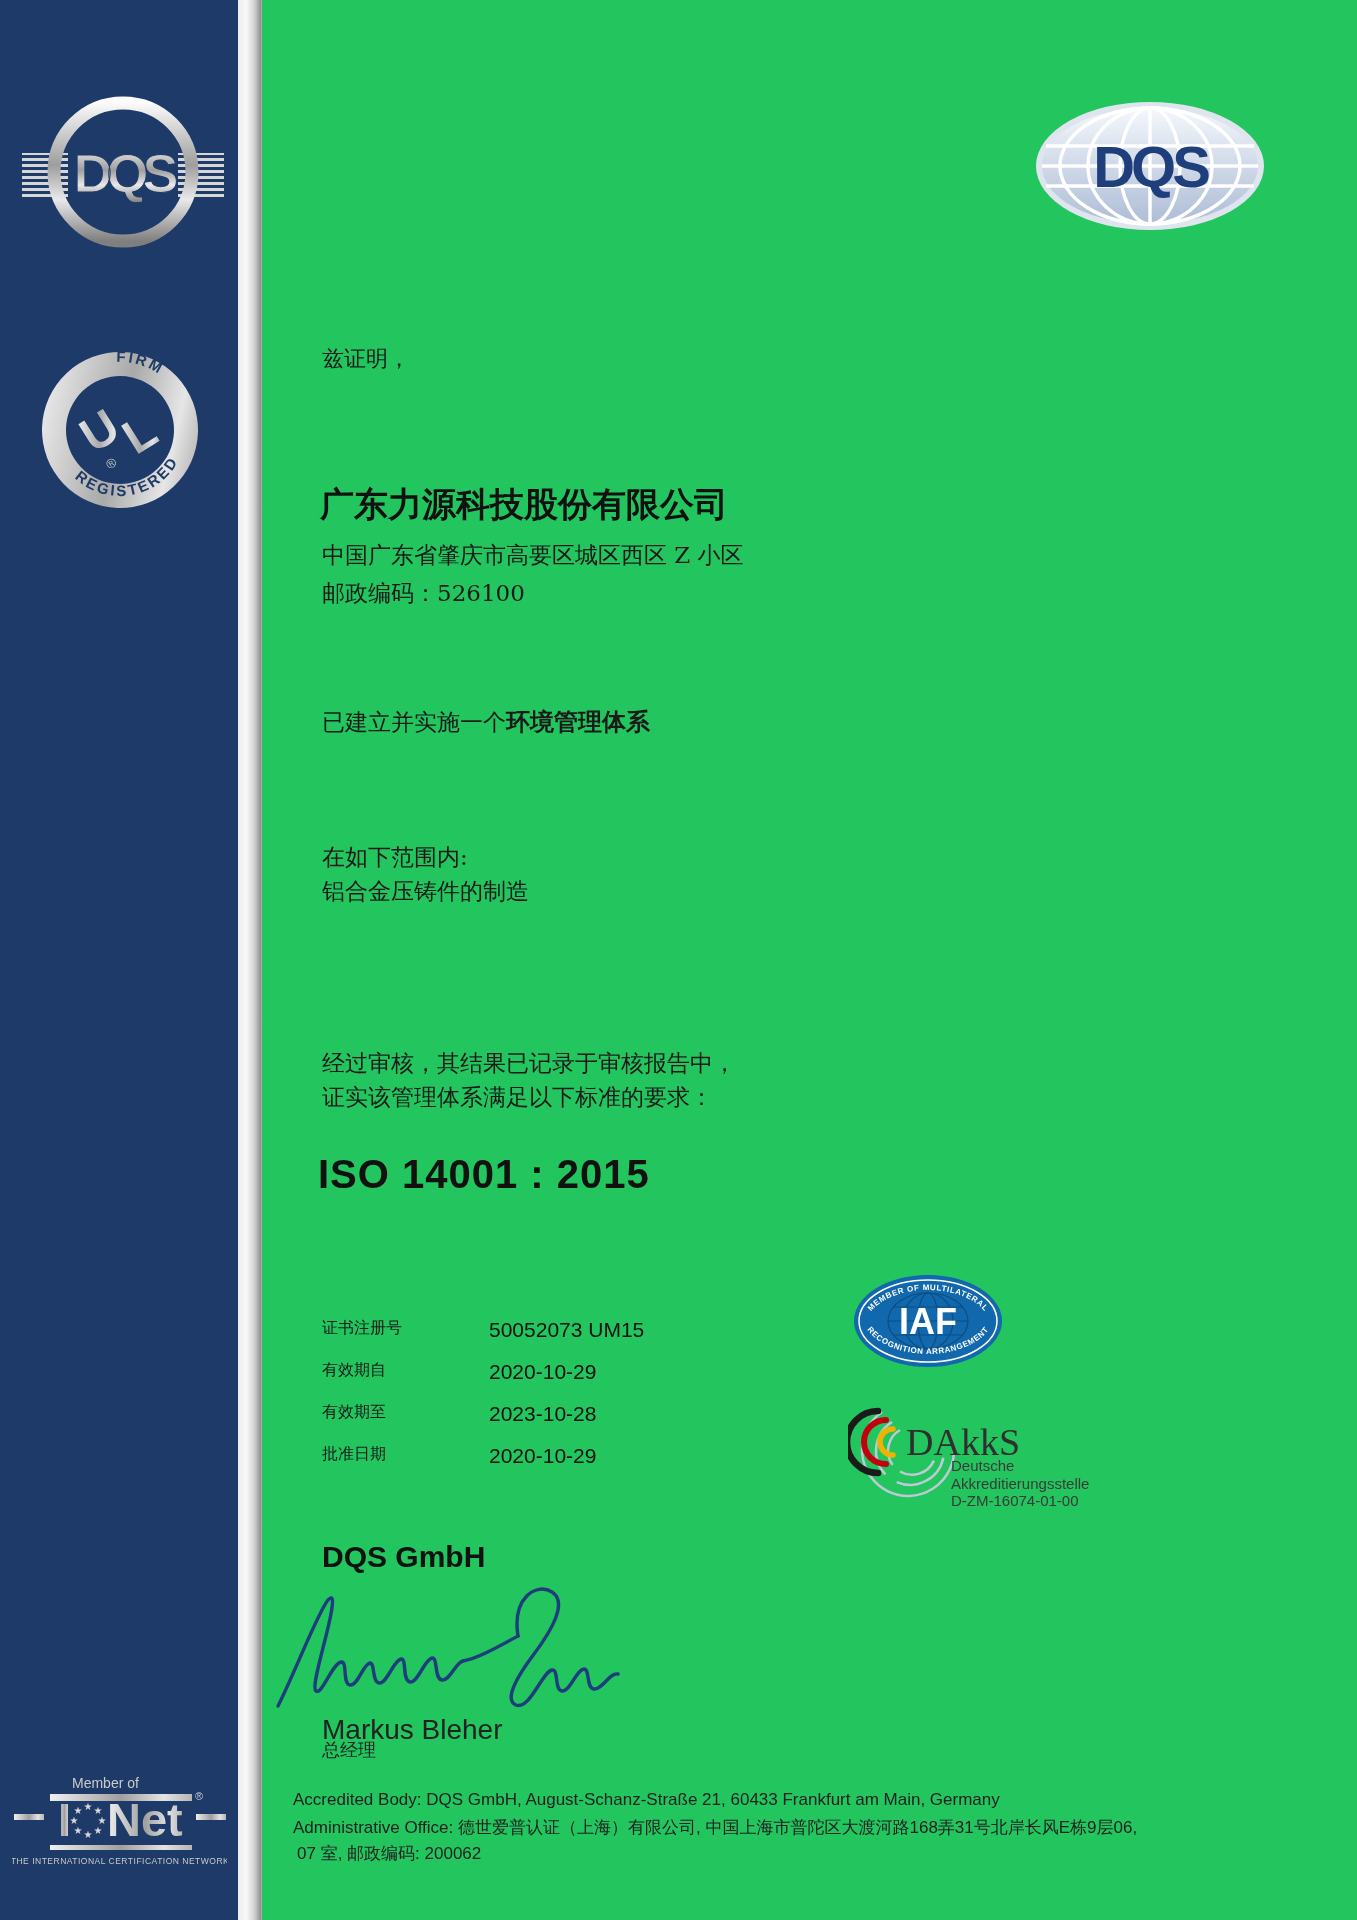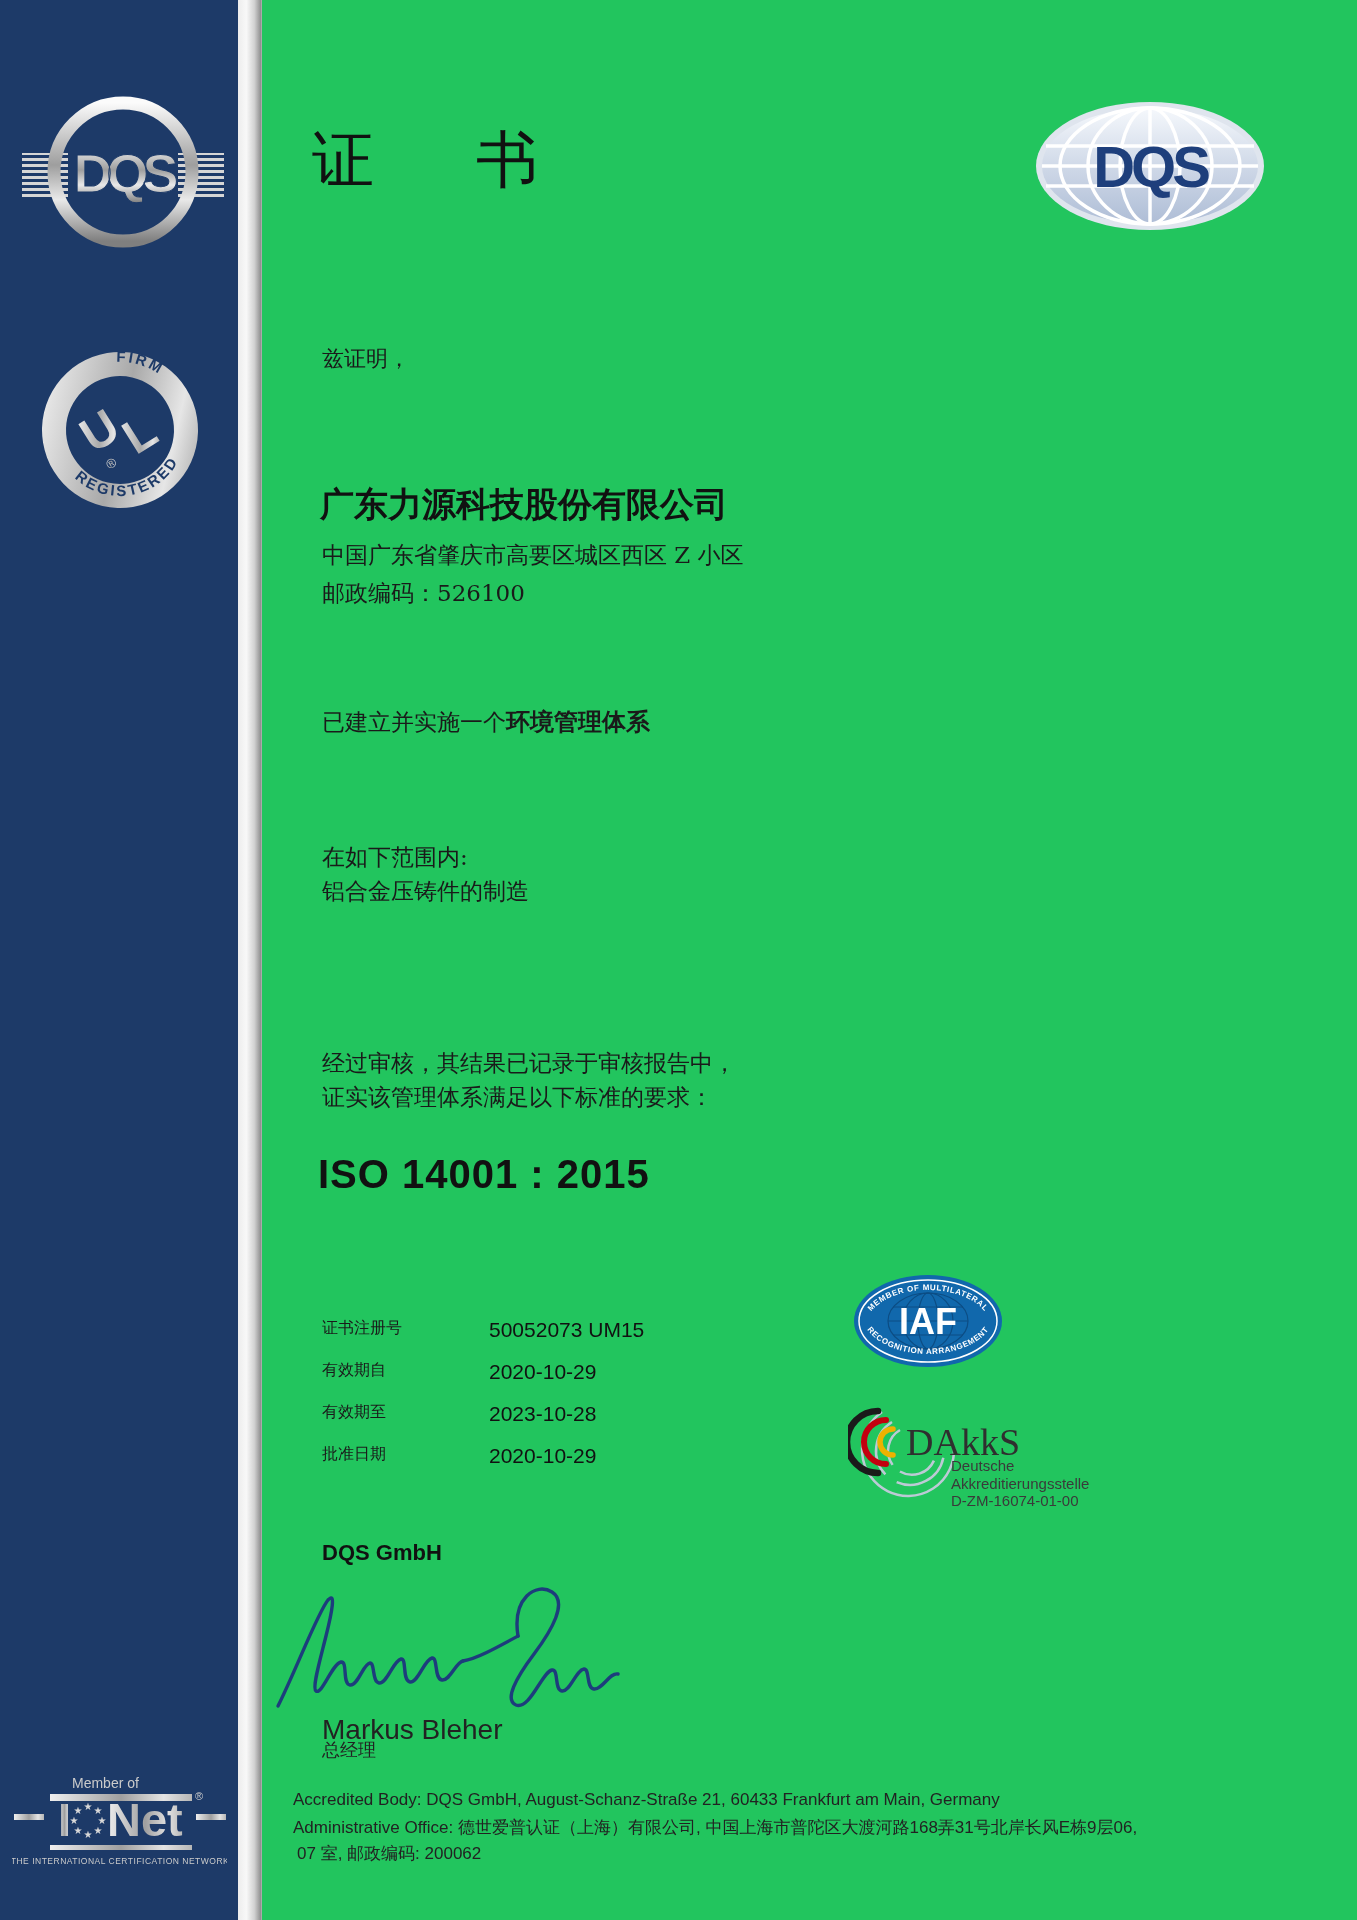--- a/index.html
+++ b/index.html
@@ -10,21 +10,21 @@
   .serif{font-family:"DejaVu Serif","Liberation Serif",serif;color:#1a1a1a;}
   .sans{font-family:"Liberation Sans","DejaVu Sans",sans-serif;color:#1a1a1a;}
   .abs{position:absolute;}
   .title{font-size:62px;letter-spacing:20px;color:#111;}
   .company{font-size:34px;font-weight:bold;color:#111;}
   .body23{font-size:23px;}
   .bold-sys{font-weight:bold;font-size:24px;}
   .iso{font-size:40px;font-weight:bold;letter-spacing:1px;color:#111;}
   .det-label{font-size:16px;}
   .det-value{font-size:21px;color:#111;margin-left:16px;}
-  .issuer{font-size:22px;font-weight:bold;color:#111;}
+  .issuer{font-size:30px;font-weight:bold;color:#111;}
   .signer{font-size:28px;color:#222;}
   .signer-title{font-size:18px;color:#222;}
   .footer{font-size:17px;color:#222;white-space:nowrap;}
   .dakks-name{font-family:"Liberation Serif","DejaVu Serif",serif;}
 </style>
 </head>
 <body>
 
 <div class="page">
 
@@ -99,21 +99,20 @@
       <text x="62" y="72">★</text>
       <text x="66" y="62">★</text>
       <text x="76" y="58">★</text>
       <text x="86" y="62">★</text>
     </g>
     <text x="95" y="84" font-size="47" font-weight="bold" fill="url(#silvH)" font-family="Liberation Sans, sans-serif">Net</text>
     <rect x="38" y="93" width="142" height="5" fill="url(#silvH)"></rect>
     <text x="108" y="112" font-size="8.5" letter-spacing="0.5" text-anchor="middle" fill="#cbcbcb" font-family="Liberation Sans, sans-serif">THE  INTERNATIONAL  CERTIFICATION  NETWORK</text>
   </svg>
 
-  <div class="abs serif title" style="left:312px;top:118px">证　书</div>
 
   <svg class="abs" style="left:1032px;top:100px" width="236" height="136" viewBox="0 0 236 136">
     <defs>
       <linearGradient id="globeGrad" x1="0" y1="0" x2="0" y2="1">
         <stop offset="0" stop-color="#f5f8fc"></stop>
           <stop offset="0.55" stop-color="#ccd6e6"></stop>
         <stop offset="1" stop-color="#aebdd6"></stop>
       </linearGradient>
     </defs>
     <ellipse cx="118" cy="66" rx="114" ry="64" fill="#dfe5ee"></ellipse>

